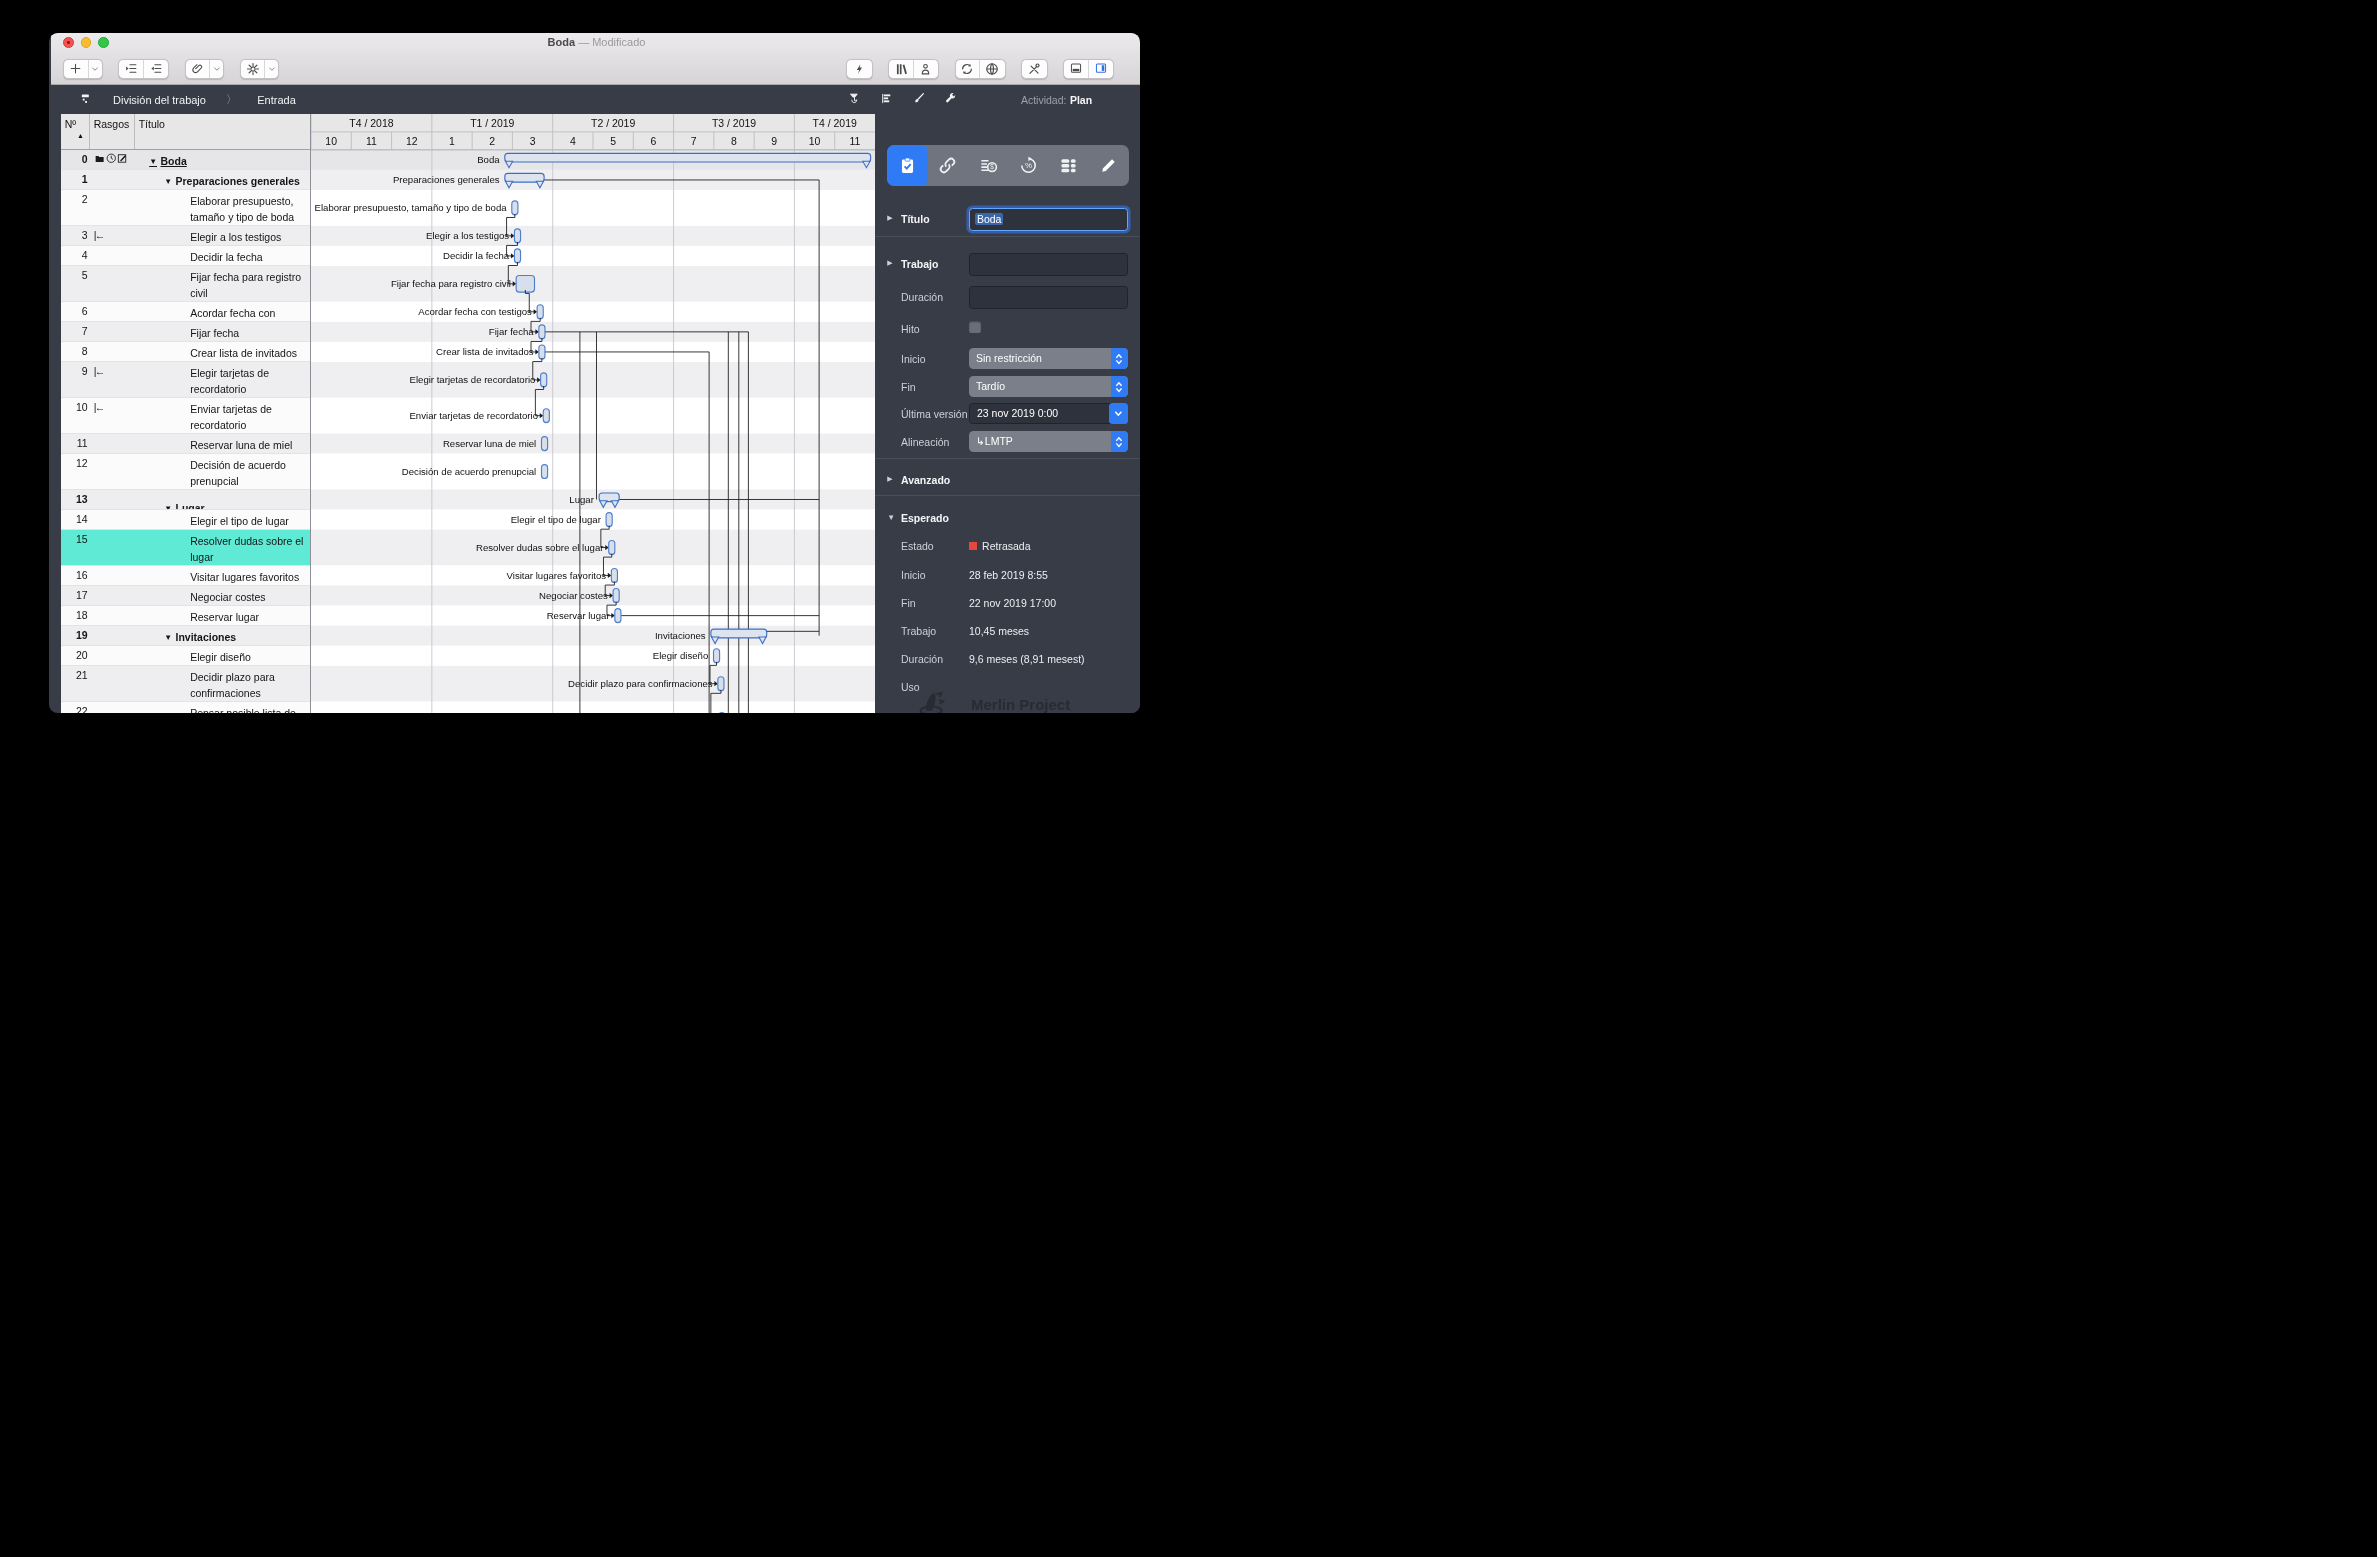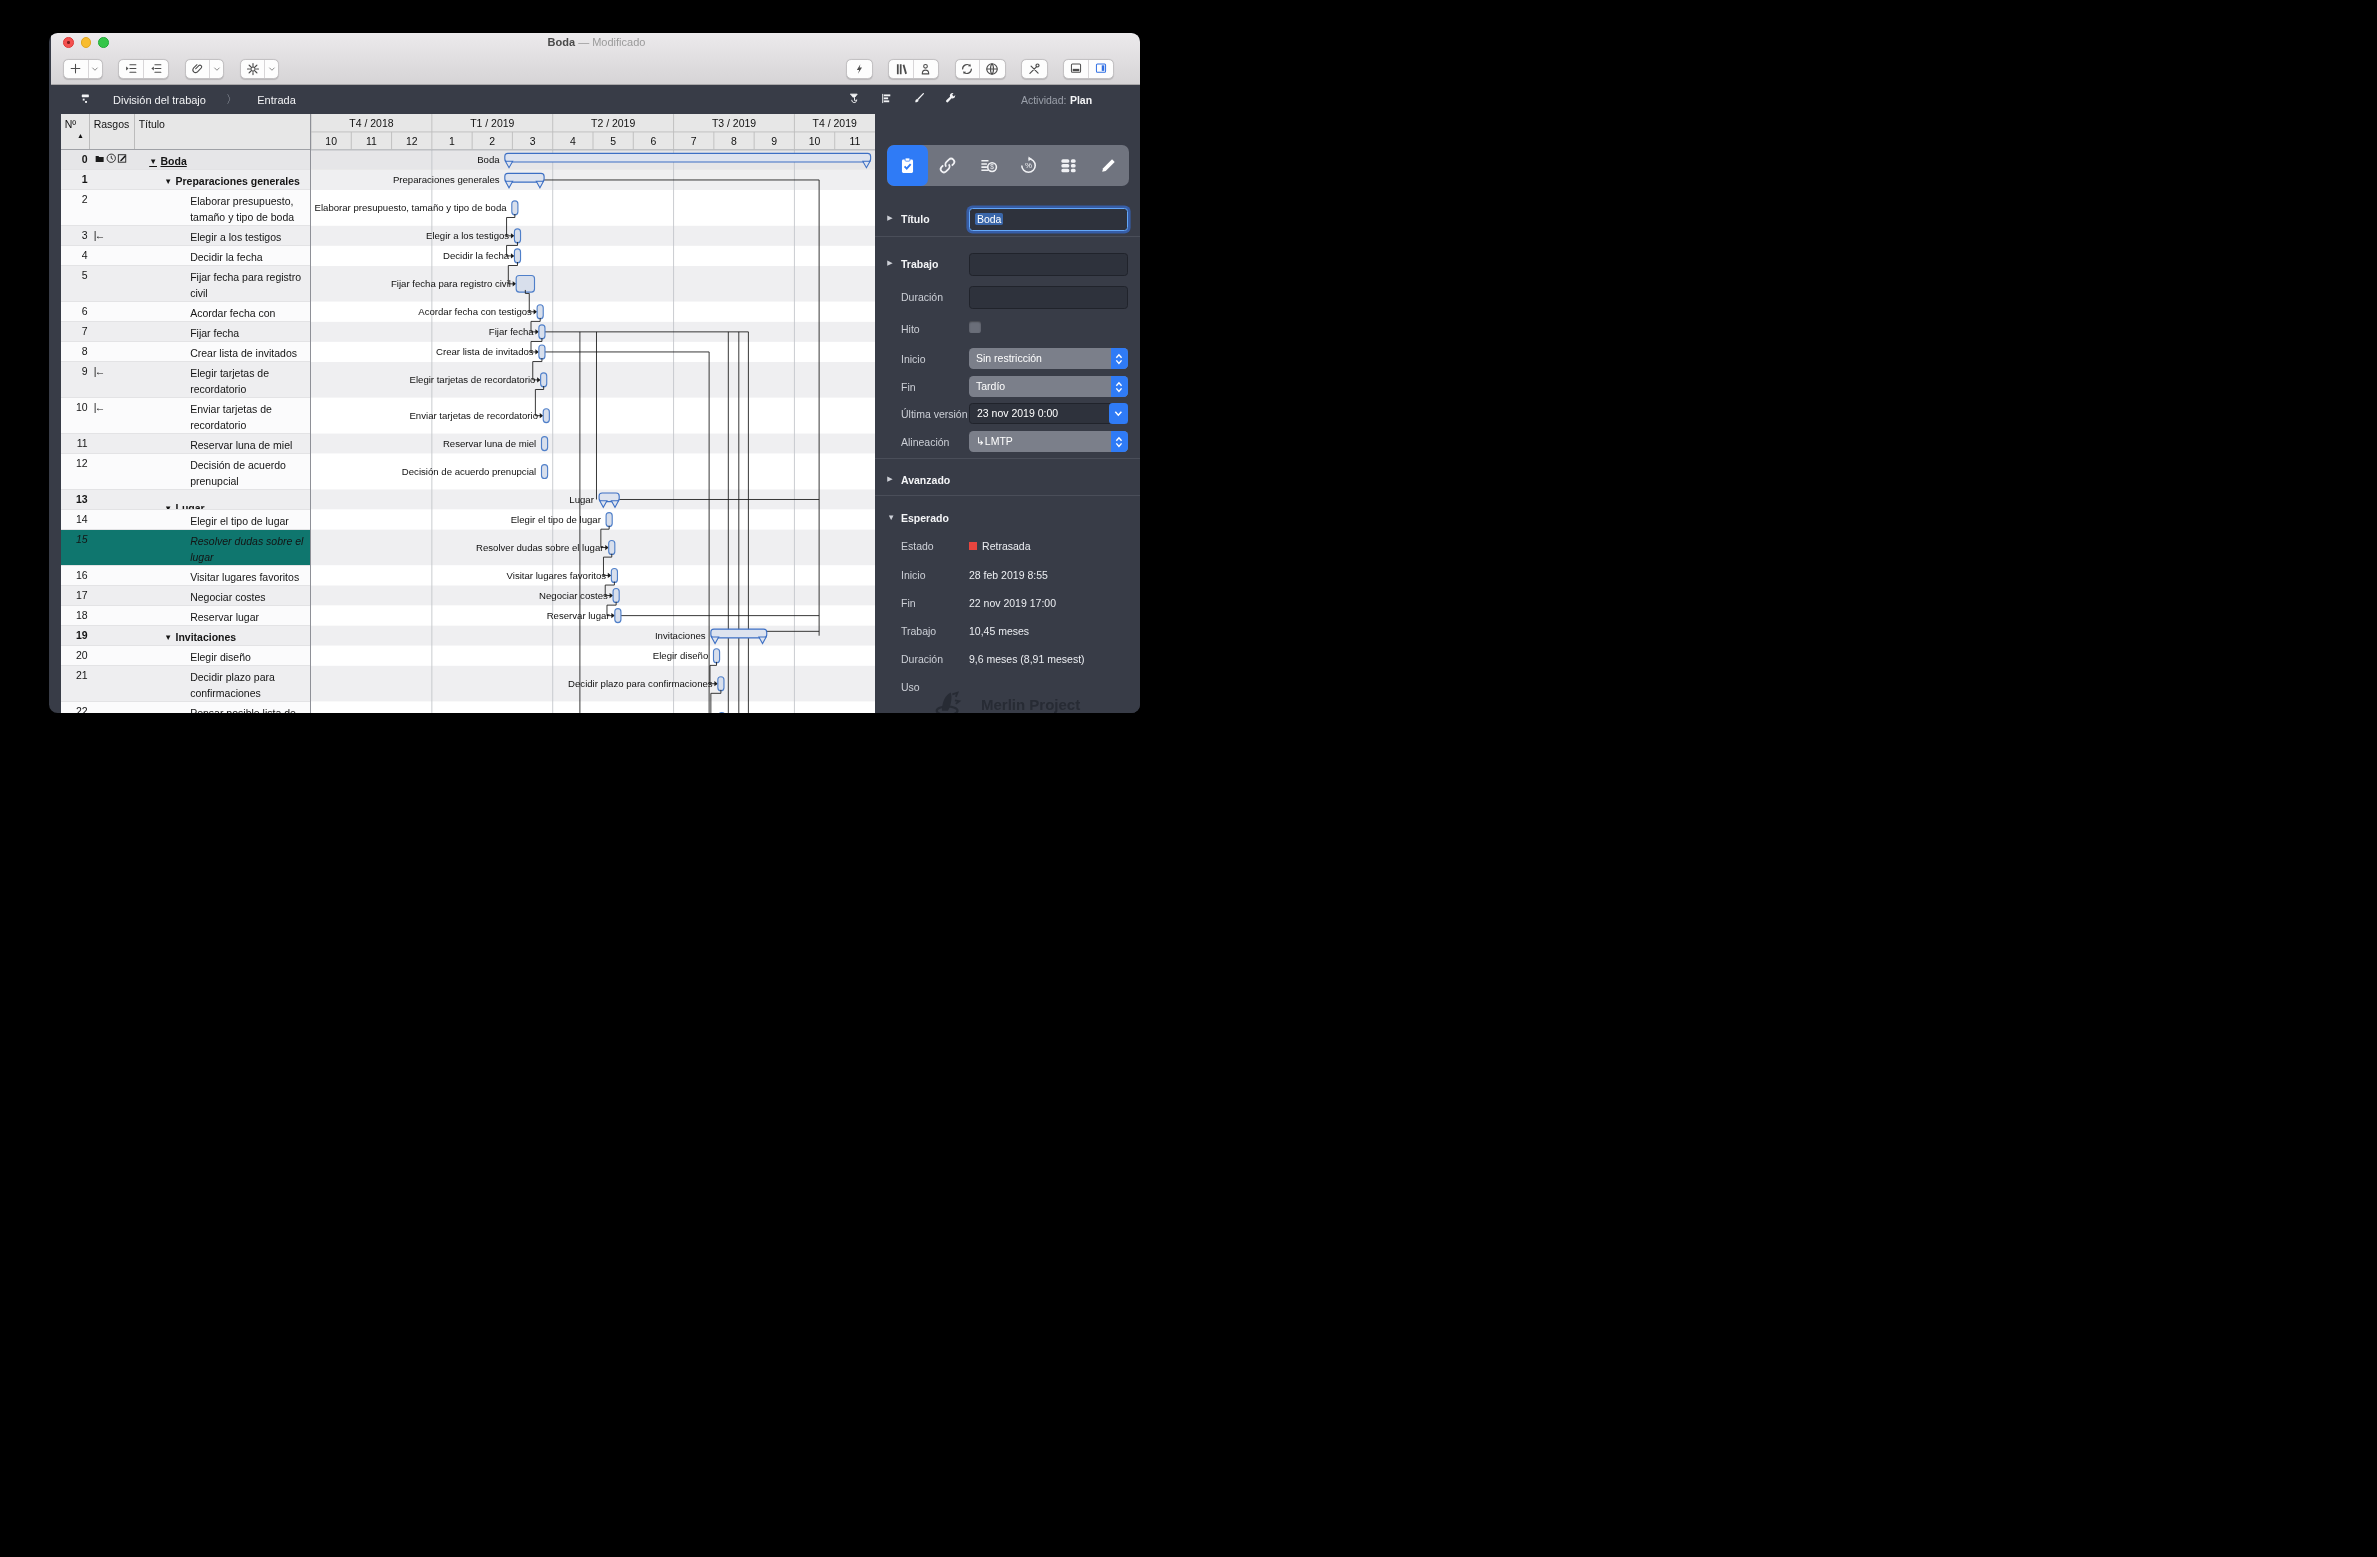--- a/index.html
+++ b/index.html
@@ -73,21 +73,21 @@
                  display:flex;flex-direction:column;align-items:center;justify-content:center;color:#fff;}
   .caps svg{display:block;}
   .icombo{position:absolute;left:94px;top:-1.7px;width:159px;height:21px;background:#2e323c;border:0.9px solid #20232b;
           border-radius:3.5px;color:#fff;padding:2.6px 0 0 7px;}
   .icombo .caps{position:absolute;right:-0.9px;top:-0.9px;width:19px;height:21px;background:#2f7bf6;border-radius:3.5px;
                 display:flex;align-items:center;justify-content:center;}
   .checkbox{position:absolute;left:94px;top:0.9px;width:12.2px;height:12.2px;border-radius:2.6px;background:#6a6e79;
             box-shadow:inset 0 0.9px 1.7px rgba(0,0,0,.4);}
   .isep{position:absolute;left:0;width:100%;height:0.9px;background:#4a4e59;}
   .statusdot{display:inline-block;width:7.9px;height:7.9px;background:#e8453f;margin-right:5.2px;}
-  .watermark{position:absolute;left:58px;top:576px;display:flex;align-items:center;gap:18px;color:#272b34;
+  .watermark{position:absolute;left:42px;top:576px;display:flex;align-items:center;gap:24px;color:#272b34;
              font-size:15px;font-weight:bold;}
 </style>
 </head>
 <body>
 
 <div class="page">
   <div class="window">
 
     <div class="chrome">
       <div class="traffic">
@@ -338,21 +338,21 @@
           <div class="trow" style="height: 20px; background: rgb(238, 238, 240);">
             <div class="cell c-num" style="font-weight: bold;">13</div>
             <div class="cell c-ras"></div>
             <div class="cell c-tit" style="padding-left: 29px; font-weight: bold; margin-top: 7px;"><span class="tri">▼</span><span>Lugar</span></div>
           </div>
           <div class="trow" style="height: 20px; background: rgb(251, 251, 252);">
             <div class="cell c-num">14</div>
             <div class="cell c-ras"></div>
             <div class="cell c-tit" style="padding-left: 55px;"><span>Elegir el tipo de lugar</span></div>
           </div>
-          <div class="trow" style="height: 36px; background: #0f766e; font-style: italic;">
+          <div class="trow" style="height: 36px; background: #5eead4;">
             <div class="cell c-num">15</div>
             <div class="cell c-ras"></div>
             <div class="cell c-tit" style="padding-left: 55px;"><span>Resolver dudas sobre el lugar</span></div>
           </div>
           <div class="trow" style="height: 20px; background: rgb(251, 251, 252);">
             <div class="cell c-num">16</div>
             <div class="cell c-ras"></div>
             <div class="cell c-tit" style="padding-left: 55px;"><span>Visitar lugares favoritos</span></div>
           </div>
           <div class="trow" style="height: 20px; background: rgb(238, 238, 240);">

